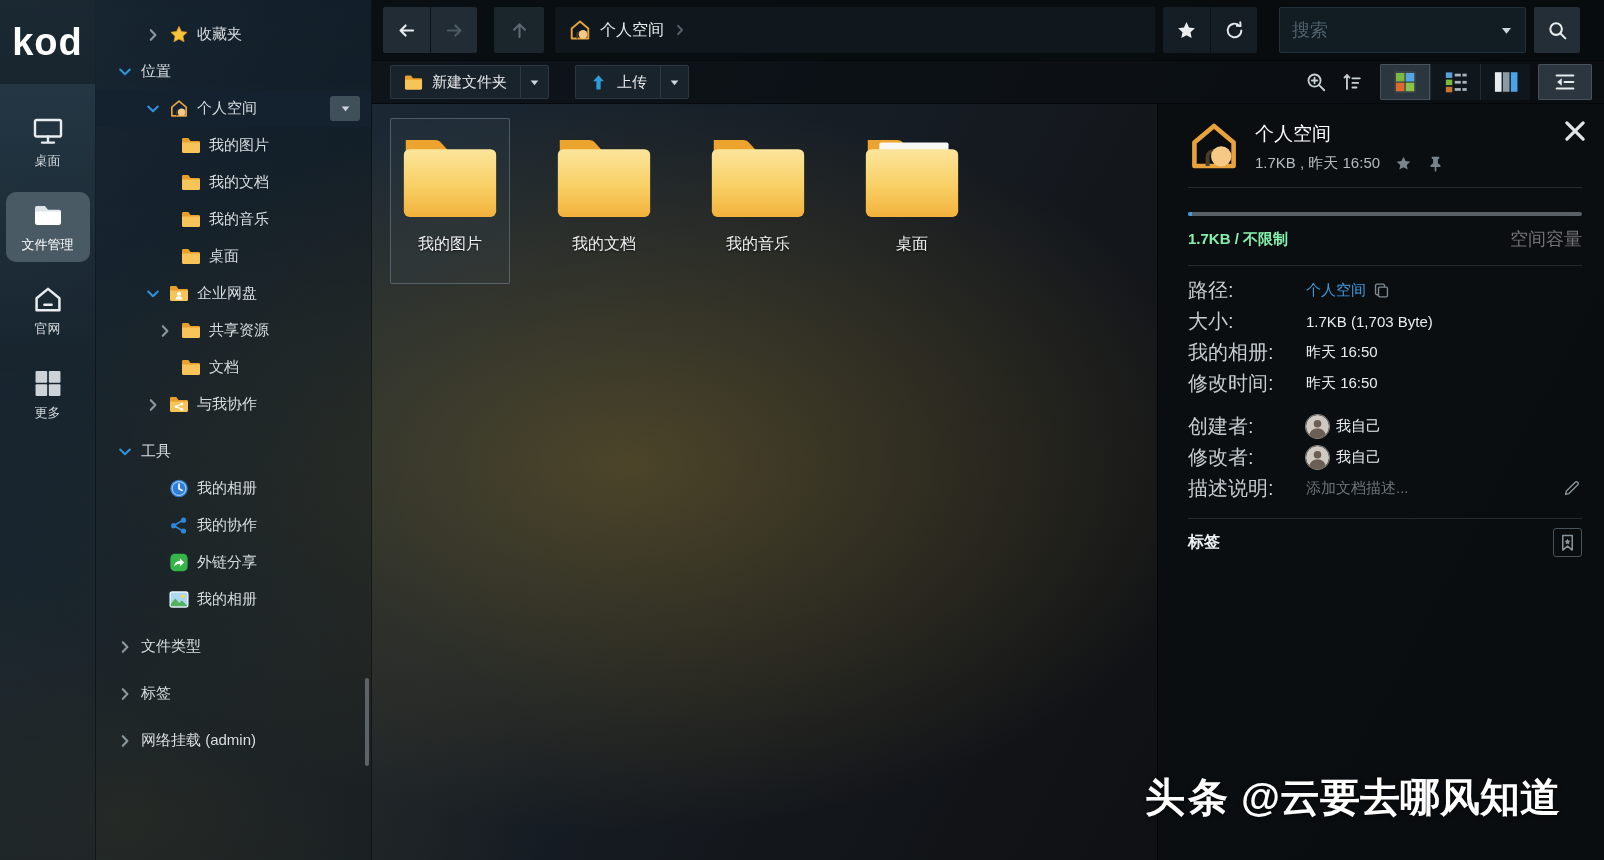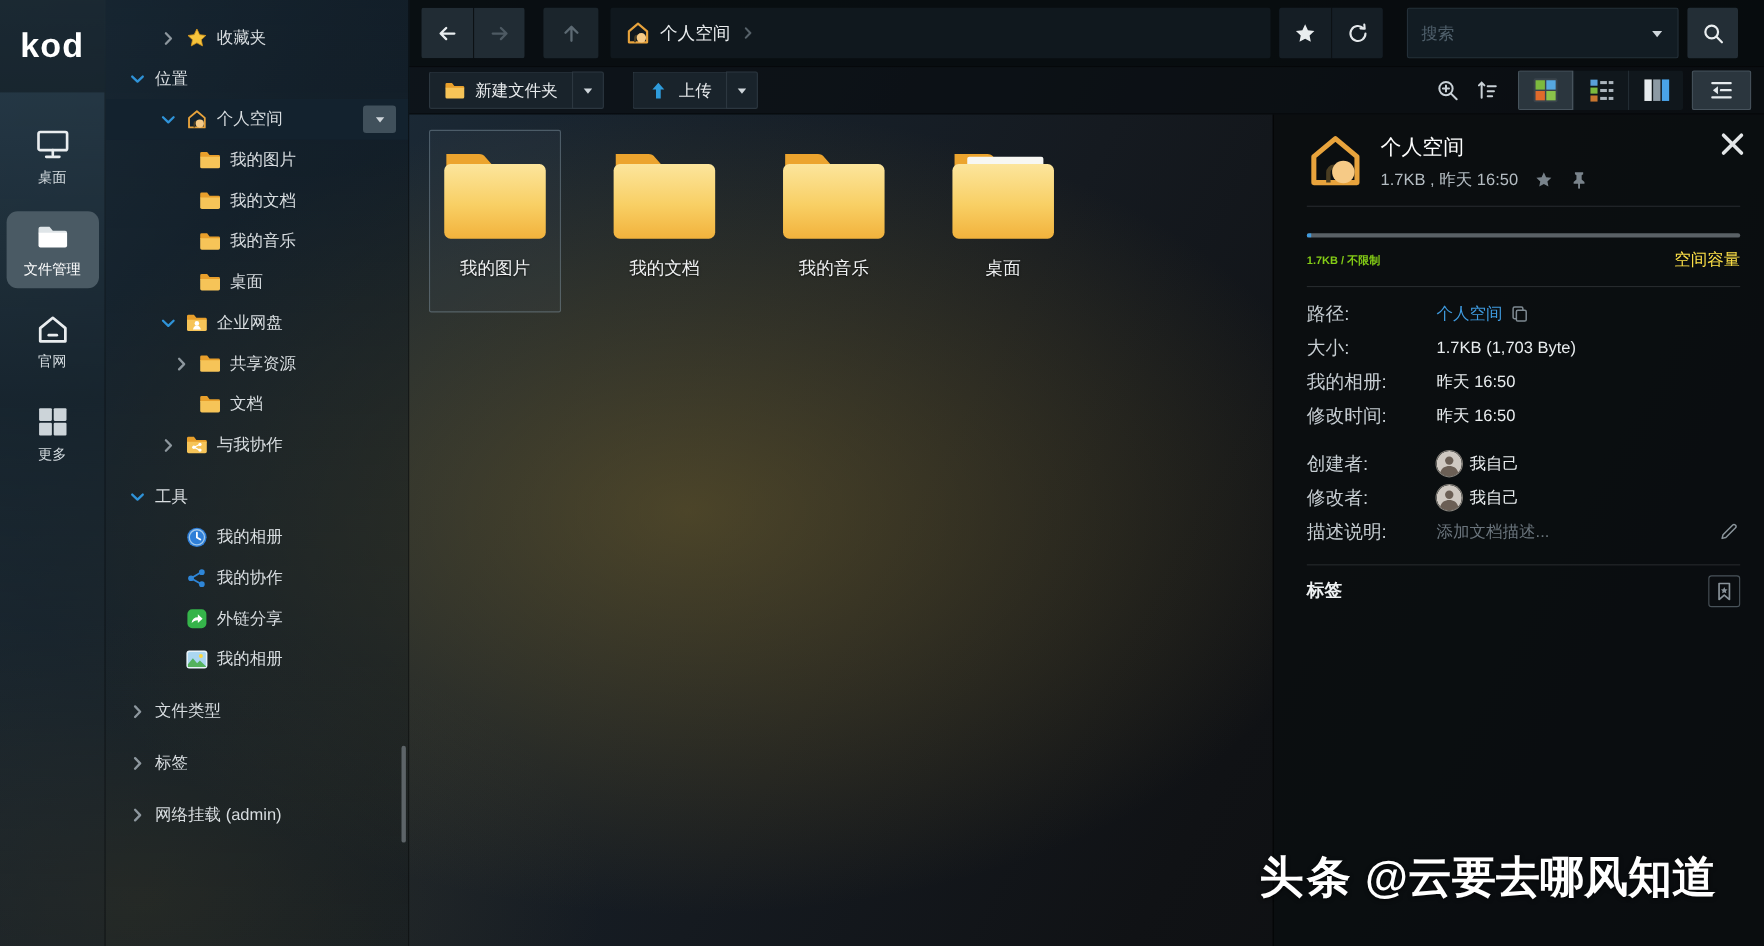--- a/index.html
+++ b/index.html
@@ -13,21 +13,21 @@
     color:#e8ebed;-webkit-font-smoothing:antialiased;
   }
   svg{display:block;width:100%;height:100%}
   button{font-family:inherit;border:none;background:none;color:inherit;padding:0;cursor:pointer}
 
   
   #appbar{position:absolute;left:0;top:0;width:95px;height:860px;
     background:linear-gradient(180deg,rgba(40,60,74,.92),rgba(22,35,44,.88) 42%,rgba(24,32,36,.55) 80%,rgba(20,26,30,.45));
     border-right:1px solid rgba(0,0,0,.35);z-index:5}
   .logo{height:84px;display:flex;align-items:center;justify-content:center;
-    font-size:31px;font-weight:800;letter-spacing:1px;color:#fff;
+    font-size:38px;font-weight:800;letter-spacing:1px;color:#fff;
     background:rgba(10,17,22,.45)}
   .ab-item{width:84px;margin:0 auto 14px;display:flex;flex-direction:column;align-items:center;
     gap:7px;padding:10px 0 8px;border-radius:10px;color:#d3dade;font-size:13px}
   .ab-item:first-of-type{margin-top:24px}
   .ab-item.active{background:#4a5a64;color:#fff}
   .ab-ico{width:30px;height:27px}
 
   
   #sidebar{position:absolute;left:95px;top:0;width:277px;height:860px;
     background:linear-gradient(180deg,rgba(10,20,28,.52),rgba(16,22,22,.30));
@@ -57,21 +57,21 @@
   .crumb{flex:1;height:46px;margin-left:11px;background:#10181e;border-radius:2px;
     display:flex;align-items:center;gap:9px;padding-left:14px;min-width:0}
   .crumb .home{width:22px;height:22px}
   .cr-text{font-size:16px;color:#e9ecee}
   .cr-sep{width:14px;height:14px;opacity:.75}
   .g2{margin-left:8px;background:#151e25}
   .g2 .nbtn{background:#151e25}
   .search{width:247px;height:46px;margin-left:22px;background:#121c23;border:1px solid #243039;
     border-radius:2px;display:flex;align-items:center;box-sizing:border-box}
   .search input{flex:1;min-width:0;background:transparent;border:none;outline:none;color:#5eead4;
-    font-size:15px;padding:0 6px 0 12px;font-family:Liberation Sans, sans-serif}
+    font-size:18px;padding:0 6px 0 12px;font-family:Liberation Sans, sans-serif}
   .search input::placeholder{color:#50606c}
   .s-caret{width:13px;height:13px;margin-right:12px;flex:none}
   .sbtn{width:46px;height:46px;margin-left:8px;background:#232e36;border-radius:2px;
     display:flex;align-items:center;justify-content:center}
 
   
   #row2{position:absolute;left:372px;top:60px;width:1232px;height:44px;background:rgba(10,14,17,.74);
     border-top:1px solid rgba(0,0,0,.5);border-bottom:1px solid rgba(0,0,0,.45);
     display:flex;align-items:center;box-sizing:border-box;padding:0 12px 0 18px;z-index:3}
   .split{display:flex;height:34px}
@@ -112,26 +112,26 @@
   .p-head{display:flex}
   .p-ico{width:52px;height:52px;flex:none}
   .p-ht{margin-left:15px;padding-top:1px}
   .p-title{font-size:19px;color:#fff}
   .p-meta{margin-top:7px;font-size:15px;color:#b4bcc2;display:flex;align-items:center;gap:15px}
   .pm-ic{width:17px;height:17px;display:block}
   .p-div{border-top:1px solid #262a2d;margin-top:14px}
   .p-progress{margin-top:24px;height:4px;background:#5a6166;border-radius:3px;overflow:hidden}
   .p-progress i{display:block;height:100%;width:1%;background:#3f9be0}
   .p-quota{margin-top:11px;display:flex;align-items:center;justify-content:space-between}
-  .q-used{font-size:10px;font-weight:bold;color:#84cc16}
-  .q-link{font-size:15px;color:#fde047;text-decoration:none;cursor:pointer}
+  .q-used{font-size:15px;font-weight:bold;color:#86efac}
+  .q-link{font-size:18px;color:#737373;text-decoration:none;cursor:pointer}
   #drows{margin-top:9px}
   .drow{min-height:31px;display:flex;align-items:center}
   .drow.gap{margin-top:12px}
-  .dlabel{width:118px;flex:none;font-size:17px;color:#c6cdd2}
+  .dlabel{width:118px;flex:none;font-size:20px;color:#c6cdd2}
   .dval{flex:1;display:flex;align-items:center;gap:7px;font-size:15px;color:#e9edef;min-width:0}
   .dlink{color:#3f9be0;cursor:pointer}
   .dic{width:17px;height:17px;flex:none}
   .dic.end{margin-left:auto;margin-right:2px}
   .dph{color:#6b757d}
   .avatar{width:23px;height:23px;flex:none;border-radius:50%;overflow:hidden;box-shadow:0 0 0 1px #85817a}
   .p-tags{margin-top:13px;position:relative}
   .t-title{font-size:16px;font-weight:bold;color:#eef1f2}
   .t-btn{position:absolute;right:0;top:-4px;width:29px;height:29px;border:1px solid #49535a;border-radius:3px;
     display:flex;align-items:center;justify-content:center}

